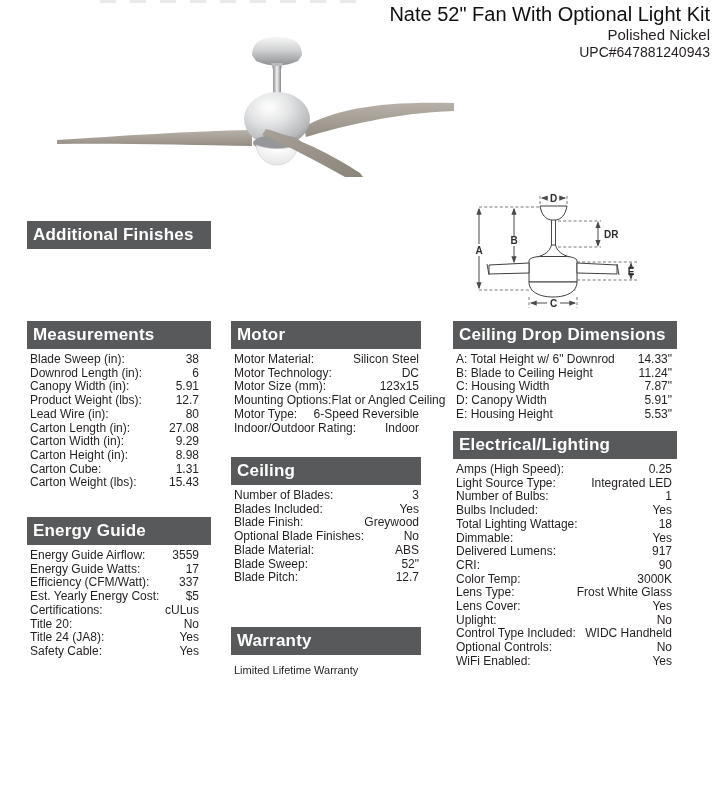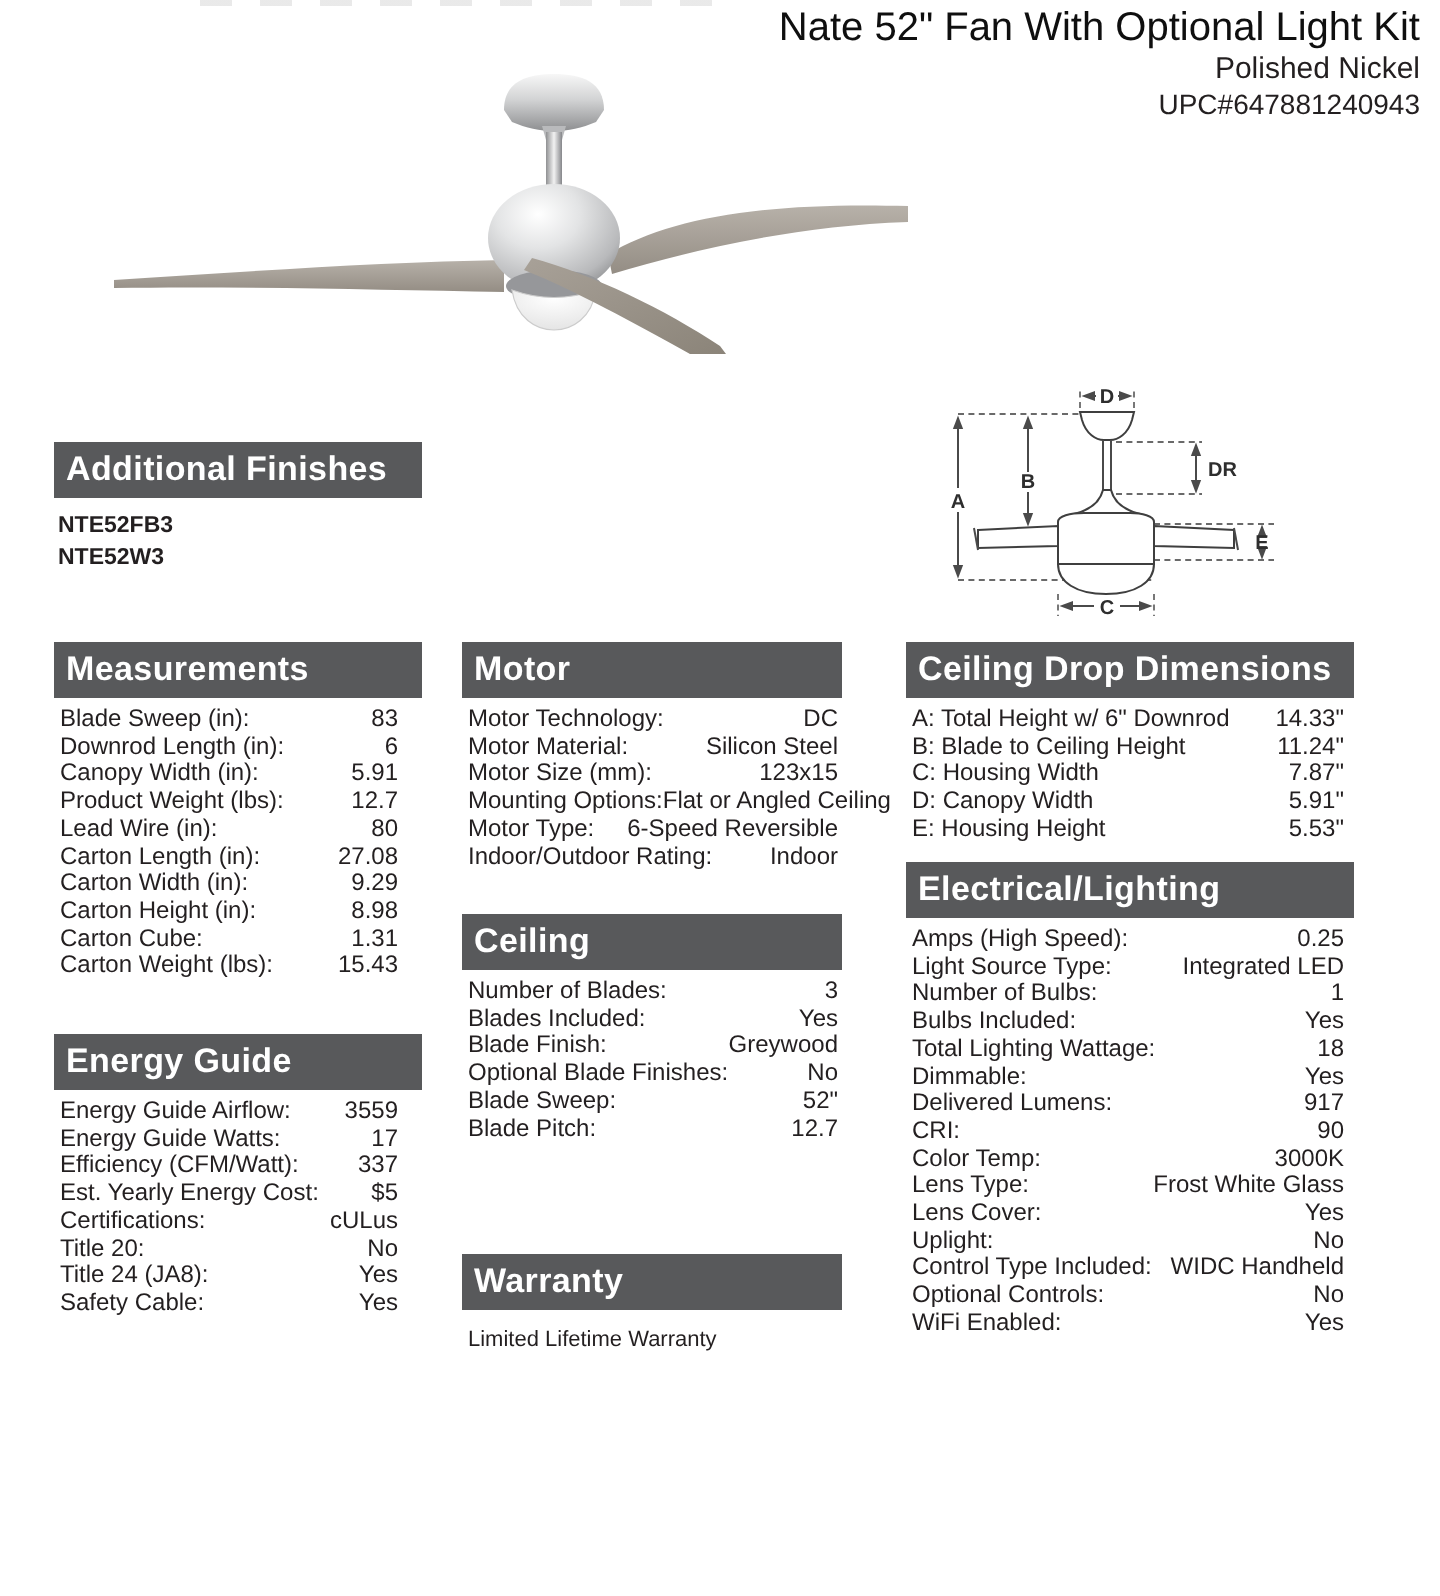--- a/index.html
+++ b/index.html
@@ -149,32 +149,28 @@
     <text x="21" y="68" text-anchor="middle">A</text>
     <text x="56" y="58" text-anchor="middle">B</text>
     <text x="95.5" y="15.5" text-anchor="middle">D</text>
     <text x="146" y="52" text-anchor="start">DR</text>
     <text x="173" y="88.5" text-anchor="middle">E</text>
     <text x="95.5" y="120.8" text-anchor="middle">C</text>
   </svg>
 
   <section class="spec sec-left" style="left:27px; top:221px; width:184px;">
     <h2 class="spec-h">Additional Finishes</h2>
-    <div class="finish-list">
-        <div class="finish-item">NTE52FB3</div>
-        <div class="finish-item">NTE52W3</div>
-      </div>
   </section>
 
   <section class="spec sec-left" style="left:27px; top:321px; width:184px;">
     <h2 class="spec-h">Measurements</h2>
     <div class="rows">
         <div class="row">
           <span class="lbl">Blade Sweep (in):</span>
-          <span class="val">83</span>
+          <span class="val">38</span>
         </div>
         <div class="row">
           <span class="lbl">Downrod Length (in):</span>
           <span class="val">6</span>
         </div>
         <div class="row">
           <span class="lbl">Canopy Width (in):</span>
           <span class="val">5.91</span>
         </div>
         <div class="row">
@@ -243,28 +239,28 @@
           <span class="lbl">Safety Cable:</span>
           <span class="val">Yes</span>
         </div>
       </div>
   </section>
 
   <section class="spec sec-mid" style="left:231px; top:321px; width:190px;">
     <h2 class="spec-h">Motor</h2>
     <div class="rows">
         <div class="row">
+          <span class="lbl">Motor Material:</span>
+          <span class="val">Silicon Steel</span>
+        </div>
+        <div class="row">
           <span class="lbl">Motor Technology:</span>
           <span class="val">DC</span>
         </div>
         <div class="row">
-          <span class="lbl">Motor Material:</span>
-          <span class="val">Silicon Steel</span>
-        </div>
-        <div class="row">
           <span class="lbl">Motor Size (mm):</span>
           <span class="val">123x15</span>
         </div>
         <div class="row">
           <span class="lbl">Mounting Options:</span>
           <span class="val">Flat or Angled Ceiling</span>
         </div>
         <div class="row">
           <span class="lbl">Motor Type:</span>
           <span class="val">6-Speed Reversible</span>
@@ -287,20 +283,24 @@
           <span class="lbl">Blades Included:</span>
           <span class="val">Yes</span>
         </div>
         <div class="row">
           <span class="lbl">Blade Finish:</span>
           <span class="val">Greywood</span>
         </div>
         <div class="row">
           <span class="lbl">Optional Blade Finishes:</span>
           <span class="val">No</span>
+        </div>
+        <div class="row">
+          <span class="lbl">Blade Material:</span>
+          <span class="val">ABS</span>
         </div>
         <div class="row">
           <span class="lbl">Blade Sweep:</span>
           <span class="val">52"</span>
         </div>
         <div class="row">
           <span class="lbl">Blade Pitch:</span>
           <span class="val">12.7</span>
         </div>
       </div>

